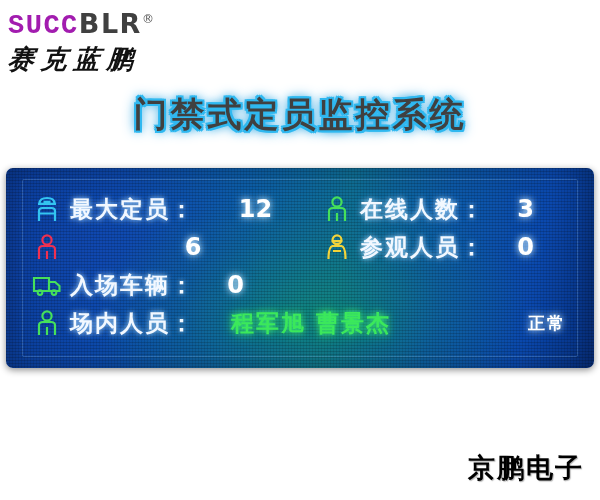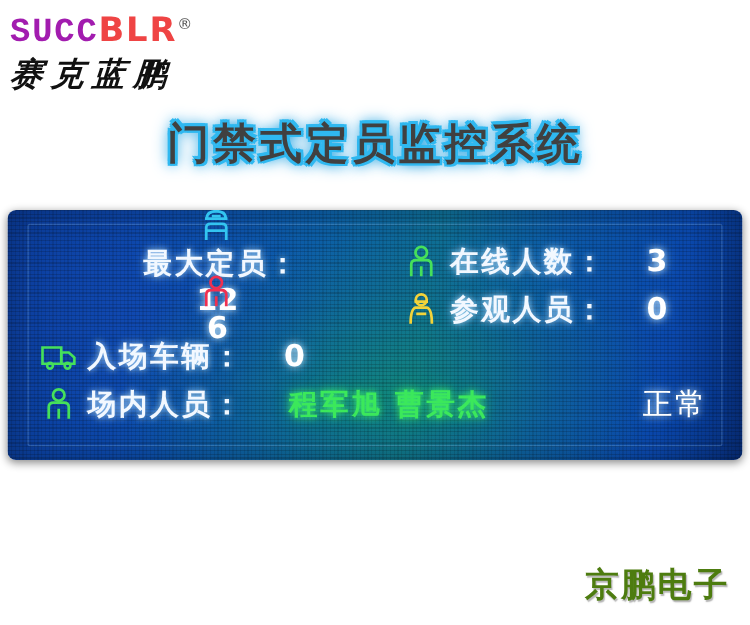--- a/index.html
+++ b/index.html
@@ -23,21 +23,21 @@
   }
   #brand-wordmark {
     font-family: "DejaVu Sans", "Liberation Sans", sans-serif;
     font-size: 27px;
     font-weight: bold;
     letter-spacing: 1.5px;
     line-height: 30px;
     white-space: nowrap;
   }
   .wm-red   { color: #a21caf; font-family: Liberation Mono, monospace; }
-  .wm-blue  { color: #ef4444; }
+  .wm-blue  { color: #404040; }
   #brand-reg {
     font-size: 12px;
     color: #555;
     vertical-align: super;
     letter-spacing: 0;
     font-weight: normal;
   }
   #brand-chinese {
     font-family: "DejaVu Sans", "Liberation Sans", sans-serif;
     font-size: 26px;
@@ -119,21 +119,21 @@
     display: flex;
     align-items: center;
     height: 38px;
   }
 
   
   .led-cell {
     display: flex;
     align-items: center;
   }
-  .cell-left  { width: 290px; flex-direction: column; }
+  .cell-left  { width: 290px; }
   .cell-right { width: 246px; }
   .cell-wide  { width: 536px; }
 
   .led-icon {
     width: 30px;
     height: 30px;
     flex: 0 0 30px;
     display: flex;
     align-items: center;
     justify-content: center;
@@ -169,38 +169,38 @@
     font-family: "DejaVu Sans", "Liberation Sans", sans-serif;
     font-size: 23px;
     font-weight: bold;
     color: #3BE85B;
     letter-spacing: 2px;
     text-shadow: 0 0 6px rgba(70,255,110,0.9), 0 0 13px rgba(40,220,90,0.55);
     white-space: nowrap;
   }
   .led-status {
     font-family: "DejaVu Sans", "Liberation Sans", sans-serif;
-    font-size: 24px;
-    font-weight: normal;
+    font-size: 17px;
+    font-weight: bold;
     color: #ffffff;
     letter-spacing: 2px;
     text-shadow: 0 0 6px rgba(200,235,255,0.95), 0 0 12px rgba(130,195,255,0.5);
     white-space: nowrap;
     padding-right: 2px;
   }
 
   
   #footer-brand {
     position: absolute;
     right: 16px;
     bottom: 14px;
     font-family: "DejaVu Sans", "Liberation Sans", sans-serif;
     font-size: 27px;
     font-weight: bold;
-    color: #4d7c0f;
+    color: #000000;
     letter-spacing: 2px;
     text-shadow: 1px 1px 1px rgba(130,130,130,0.6);
   }
 </style>
 </head>
 <body>
 
 <div id="brand-logo">
   <div id="brand-wordmark"><span class="wm-red">SUCC</span><span class="wm-blue">BLR</span><span id="brand-reg">®</span></div>
   <div id="brand-chinese">赛克蓝鹏</div>

